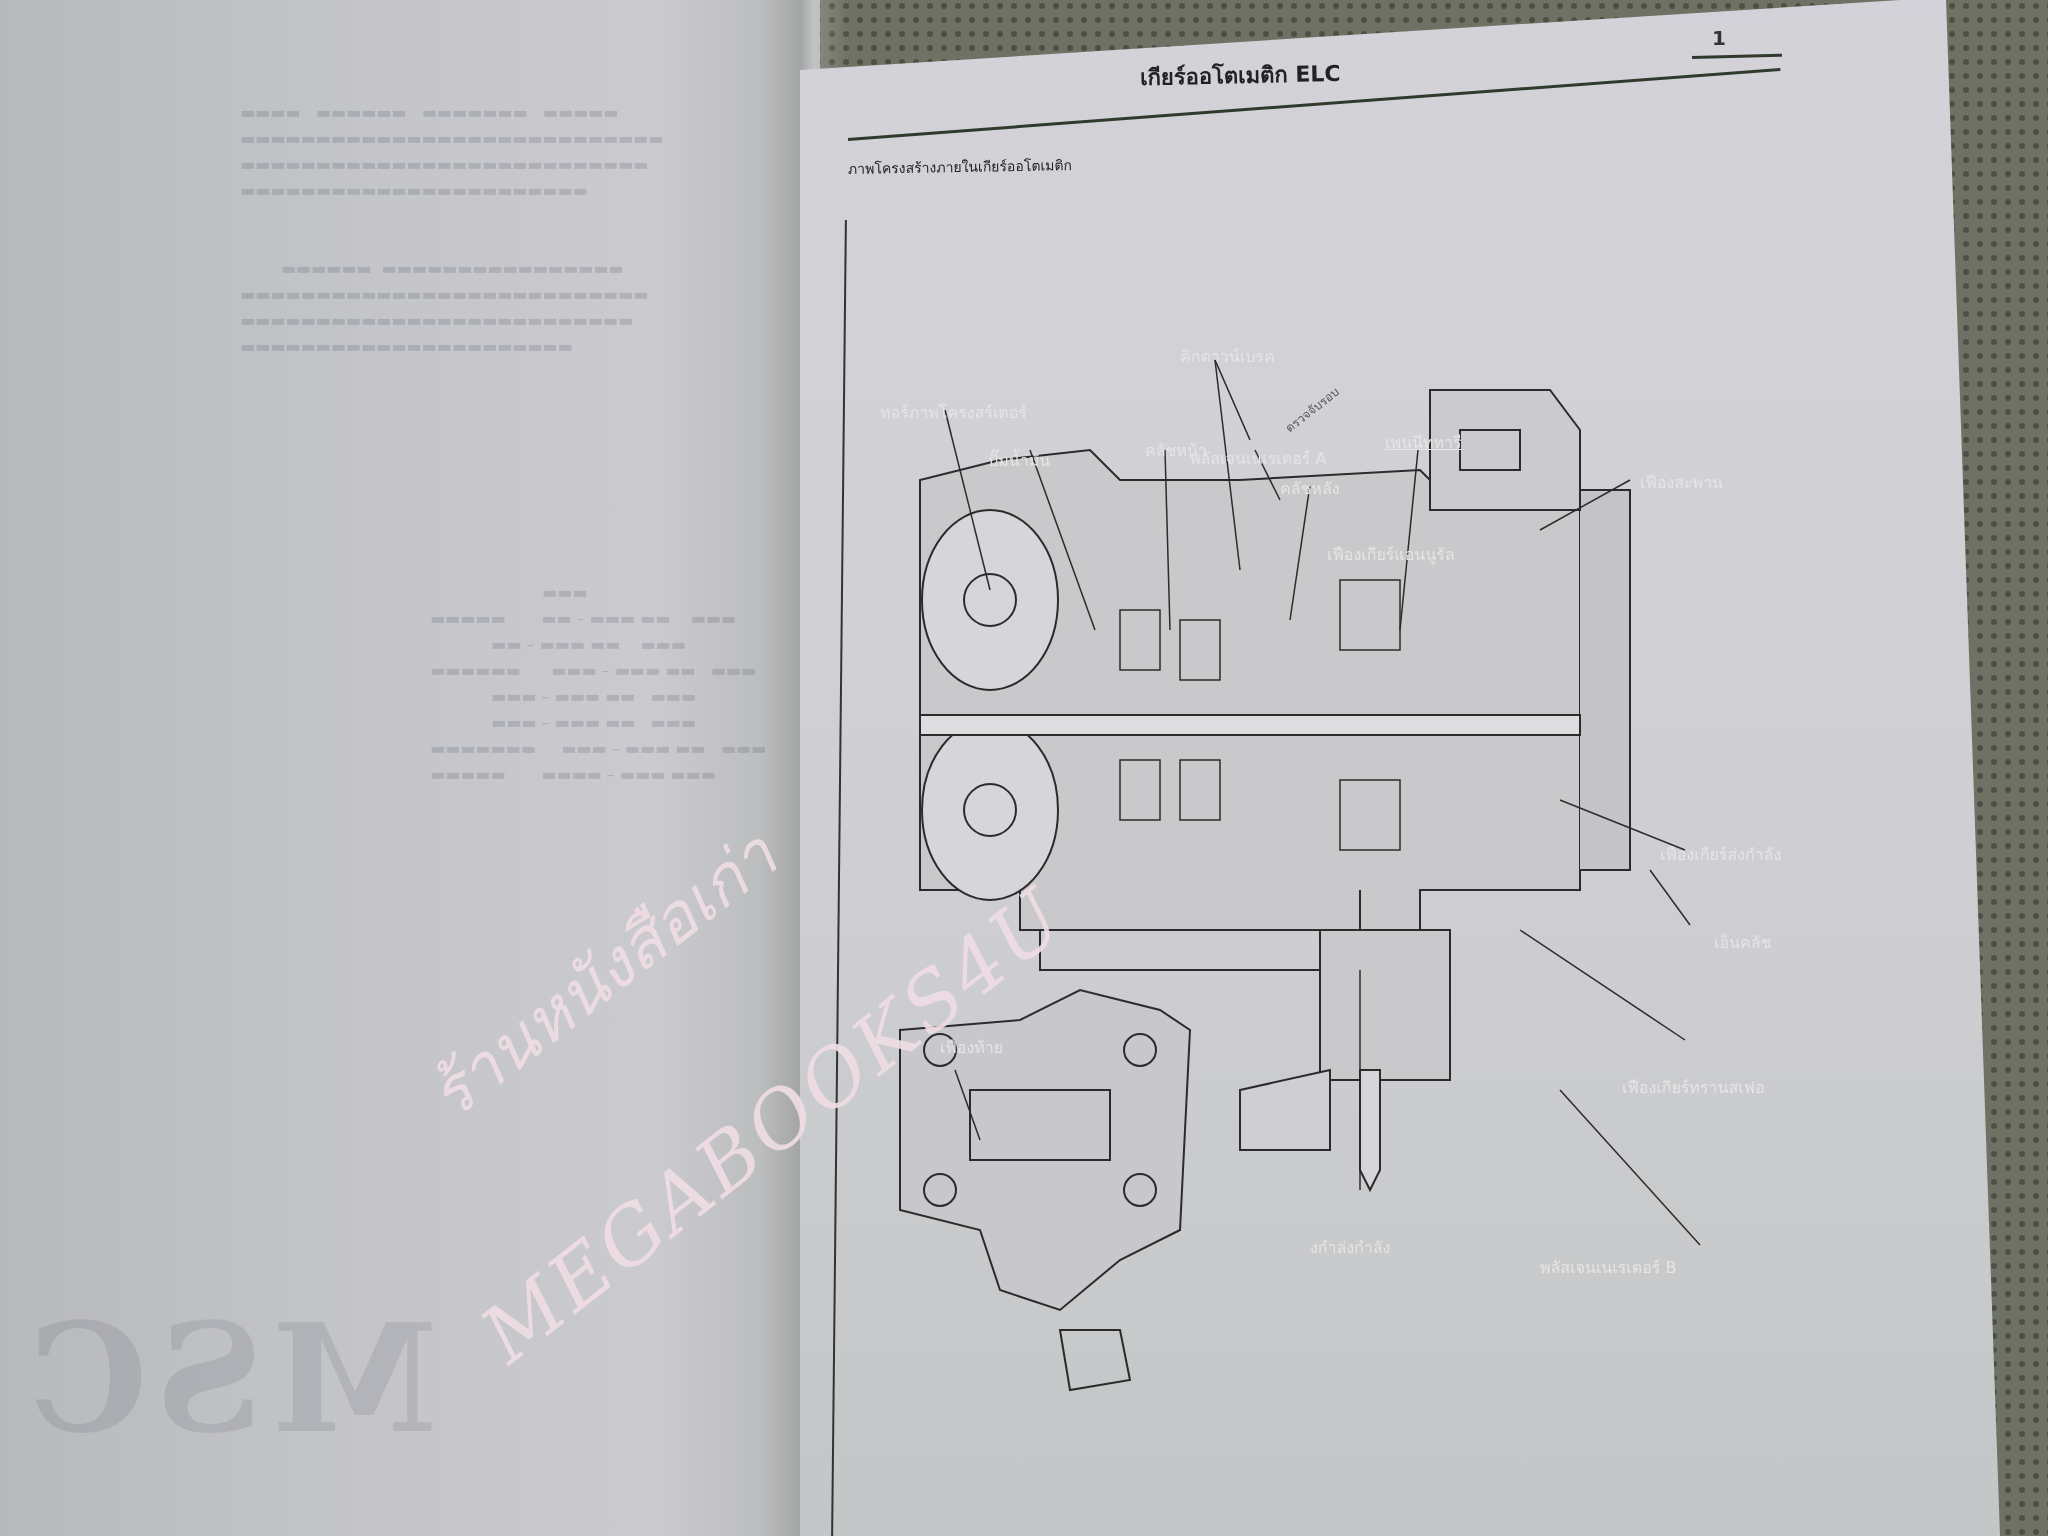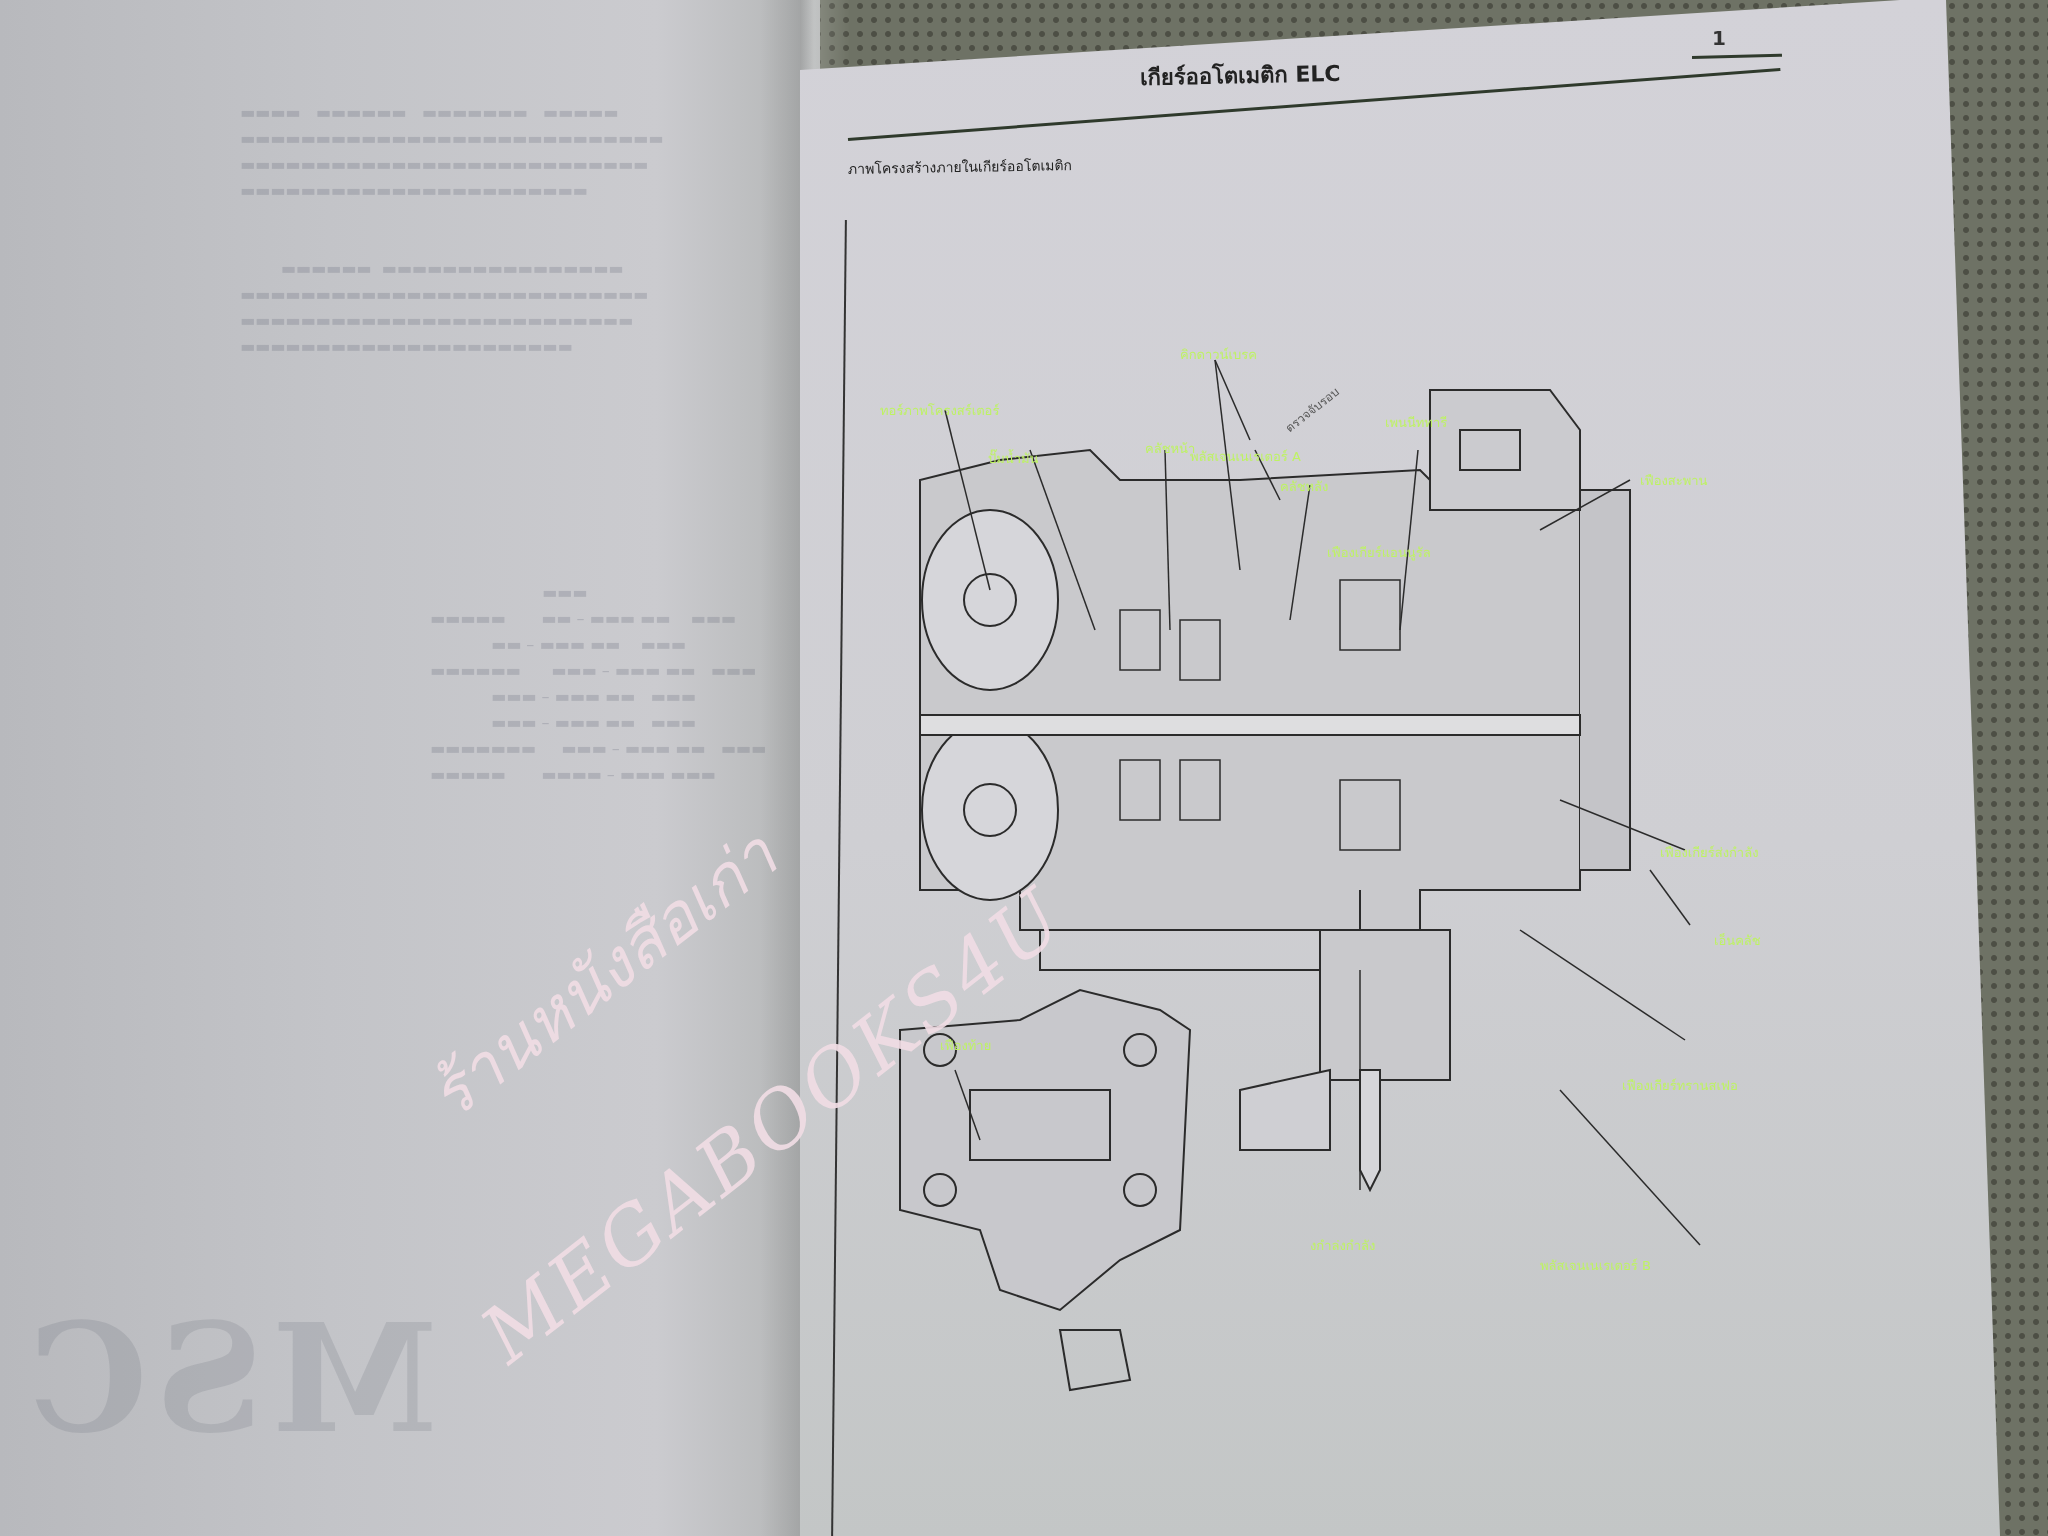--- a/index.html
+++ b/index.html
@@ -19,21 +19,21 @@
   .ghost{position:absolute;color:rgba(60,65,90,.18);font-size:16px;line-height:26px;white-space:pre;}
   .ghost-logo{position:absolute;left:20px;top:1290px;font-size:150px;font-weight:bold;
     color:rgba(70,75,90,.14);transform:scaleX(-1);letter-spacing:8px;font-family:"DejaVu Serif",serif;}
   .page-num{position:absolute;left:1712px;top:26px;font-size:20px;font-weight:bold;color:#333;}
   .header-title{position:absolute;left:1140px;top:58px;font-size:22px;font-weight:bold;color:#222;
     transform:rotate(-1.2deg);}
   .rule{position:absolute;height:3px;background:#2f3a2c;transform-origin:left center;}
   .section-title{position:absolute;left:848px;top:156px;font-size:14px;color:#222;transform:rotate(-1deg);}
   .frame-line{position:absolute;width:2px;background:#333;}
   .diagram{position:absolute;left:860px;top:330px;width:1030px;height:1140px;}
-  .lbl{position:absolute;font-size:13px;color:#bef264;white-space:nowrap;}
+  .lbl{position:absolute;font-size:16px;color:#e5e5e5;white-space:nowrap;}
   .hand{position:absolute;font-size:12px;color:#555;transform:rotate(-38deg);}
   .wm{position:absolute;color:rgba(240,220,228,.92);font-family:"DejaVu Serif",serif;
       font-style:italic;transform:rotate(-38deg);transform-origin:left bottom;white-space:nowrap;}
 </style>
 </head>
 <body>
 
 <div class="fabric"></div>
 
 <div class="left-page">
@@ -127,21 +127,21 @@
       </g>
     </g>
   </svg>
   <div class="lbl" style="left:20px;top:70px;">ทอร์ภาพโครงสร์เตอร์</div>
   <div class="lbl" style="left:128px;top:108px;margin-top:10px;">ปั๊มน้ำมัน</div>
   <div class="lbl" style="left:320px;top:14px;">คิกดาวน์เบรค</div>
   <div class="lbl" style="left:285px;top:108px;">คลัชหน้า</div>
   <div class="lbl" style="left:330px;top:116px;">พลัสเจนเนเรเตอร์ A</div>
   <div class="hand" style="left:420px;top:70px;">ตรวจจับรอบ</div>
   <div class="lbl" style="left:420px;top:146px;">คลัชหลัง</div>
-  <div class="lbl" style="left:525px;top:82px;">เพนนีททารี</div>
+  <div class="lbl" style="left:525px;top:100px;text-decoration:underline;">เพนนีททารี</div>
   <div class="lbl" style="left:440px;top:212px;margin-left:27px;">เฟืองเกียร์แอนนูรัล</div>
   <div class="lbl" style="left:780px;top:140px;">เฟืองสะพาน</div>
   <div class="lbl" style="left:800px;top:512px;text-align:right;">เฟืองเกียร์ส่งกำลัง</div>
   <div class="lbl" style="left:822px;top:600px;margin-left:32px;">เอ็นคลัช</div>
   <div class="lbl" style="left:762px;top:745px;">เฟืองเกียร์ทรานสเฟอ</div>
   <div class="lbl" style="left:450px;top:905px;">งกำล่งกำลัง</div>
   <div class="lbl" style="left:680px;top:925px;">พลัสเจนเนเรเตอร์ B</div>
   <div class="lbl" style="left:80px;top:705px;font-family:Liberation Mono, monospace;">เฟืองท้าย</div>
 </div>
 

